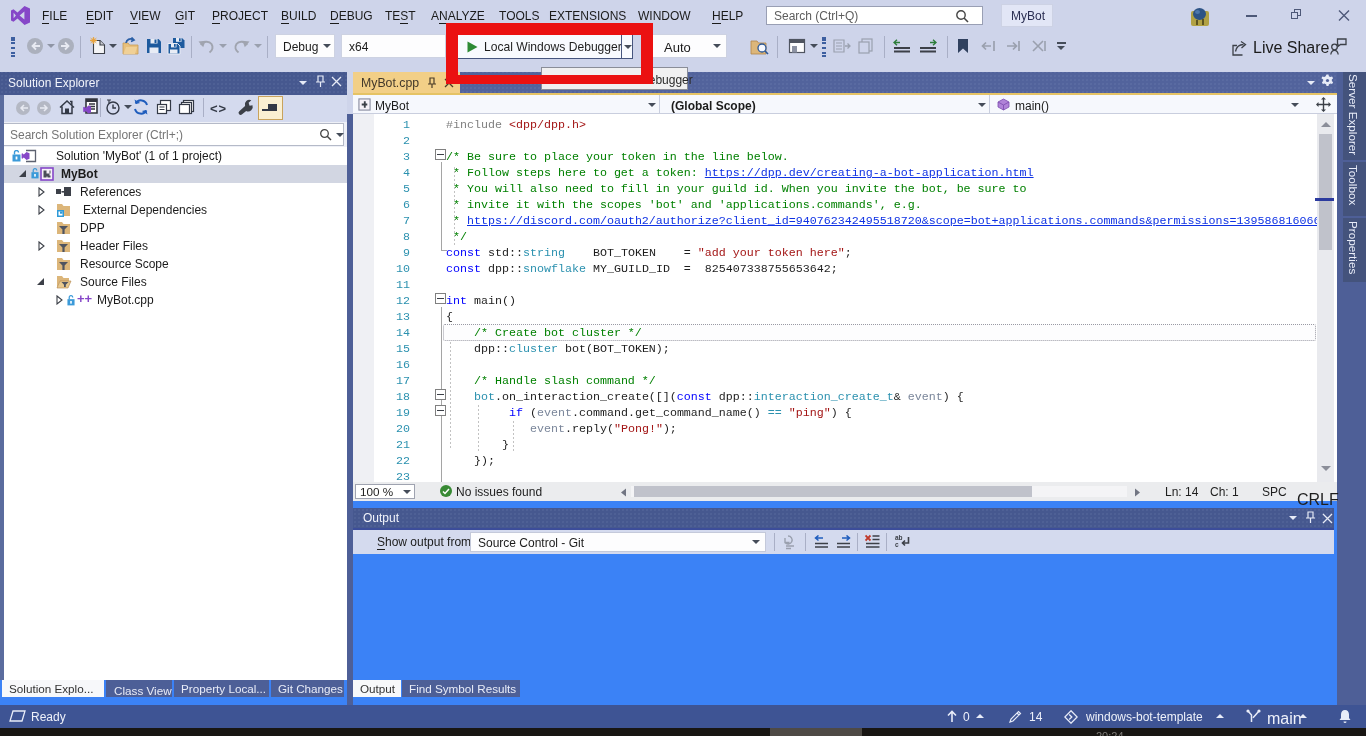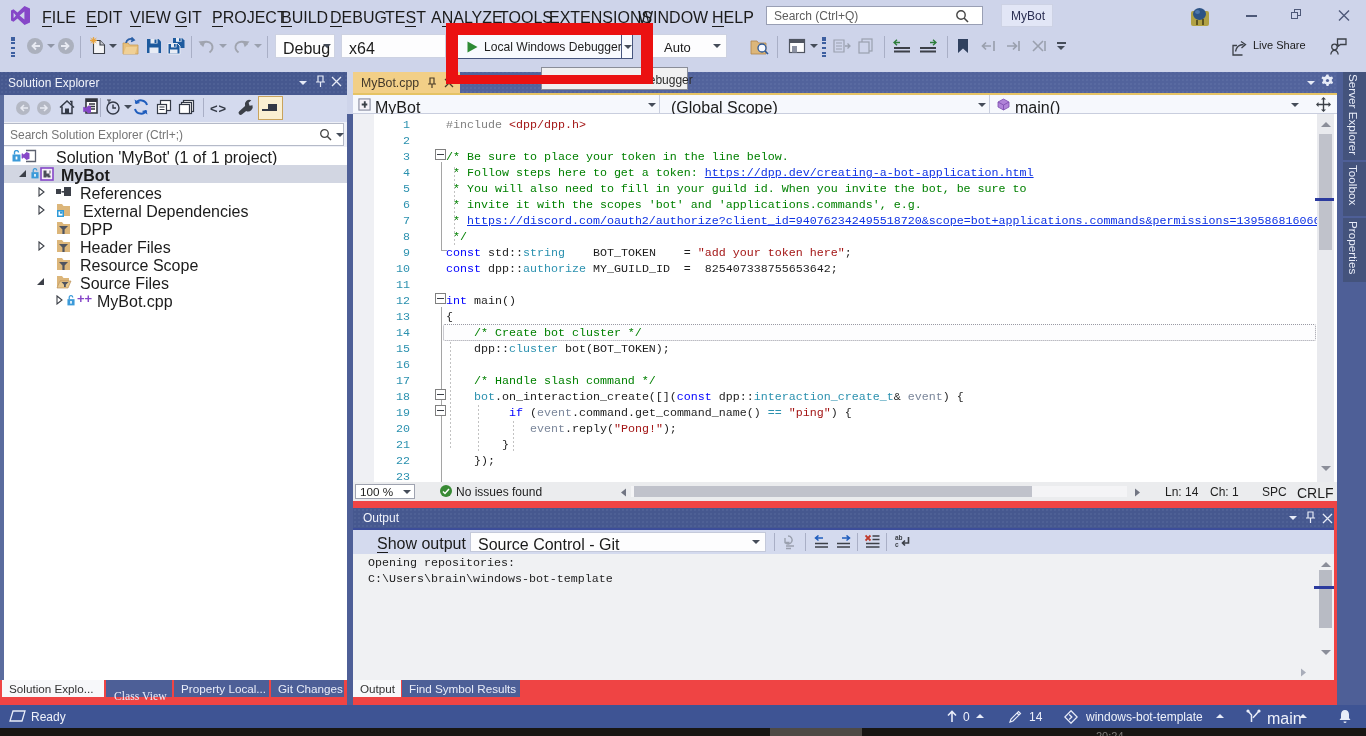--- a/index.html
+++ b/index.html
@@ -1,19 +1,19 @@
 <!DOCTYPE html>
 <html><head>
 <meta charset="utf-8">
 <style>
   html,body{margin:0;padding:0;}
   body{width:1366px;height:736px;position:relative;overflow:hidden;
        font-family:"Liberation Sans",sans-serif;background:#CED4EA;}
   .abs{position:absolute;}
-  .txt{color:#1b1b1b;font-size:16px;}
+  .txt{color:#1b1b1b;font-size:12px;}
   .wtxt{color:#f2f4fb;font-size:12px;}
   .sep{width:1px;background:#A9AFC6;}
   .combo{background:#fdfdfe;border:1px solid #cdd2e2;box-sizing:border-box;}
   .caret{width:0;height:0;border-left:4px solid transparent;border-right:4px solid transparent;border-top:4px solid #454c59;}
   .dotted{background-image:radial-gradient(rgba(190,202,232,0.2) 0.45px, transparent 0.85px);background-size:4px 4px;}
   .dots3{background:repeating-linear-gradient(to bottom,#3d5fa0 0 2px,transparent 2px 5px),
          repeating-linear-gradient(to bottom,transparent 0 2px,#3d5fa0 2px 4px, transparent 4px 8px);}
   pre{margin:0;}
   .mono{font-family:"Liberation Mono",monospace;font-size:11.67px;line-height:16px;white-space:pre;}
   .k{color:#0000ff}.s{color:#a31515}.c{color:#008000}.t{color:#2b91af}.u{color:#0f32e4;text-decoration:underline}.pp{color:#808080}
@@ -185,30 +185,30 @@
     <path d="M2 2 L12 12 M12 2 L2 12 M14 2 v10" stroke="#9aa0ae" stroke-width="1.6" fill="none"></path>
   </svg>
 
   <div class="abs" style="left:1057px;top:12px;width:9px;height:1.6px;background:#454c59;"></div>
   <div class="abs caret" style="left:1057px;top:16px;"></div>
 
   <svg class="abs" style="left:1232px;top:10px" width="16" height="16" viewBox="0 0 16 16">
     <path d="M10.5 15 H1 V5.5 H5" fill="none" stroke="#3c4048" stroke-width="1.3"></path>
     <path d="M3.5 11.5 C4.5 6.5, 8 4.5, 11.5 4.5 M9 1.5 L13.5 4.5 L9.5 8" fill="none" stroke="#3c4048" stroke-width="1.3"></path>
   </svg>
-  <div class="abs" style="left:1253px;top:9px;font-size:11px;color:#1b1b1b;">Live Share</div>
+  <div class="abs" style="left:1253px;top:9px;font-size:16px;color:#1b1b1b;">Live Share</div>
 
   <svg class="abs" style="left:1330px;top:8px" width="17" height="17" viewBox="0 0 17 17">
     <circle cx="4.5" cy="9" r="2.8" fill="none" stroke="#3c4048" stroke-width="1.3"></circle>
     <path d="M0.8 16.5 C1.2 13.5 2.5 12.3 4.5 12.3 C6.5 12.3 7.8 13.5 8.2 16.5" fill="none" stroke="#3c4048" stroke-width="1.3"></path>
     <path d="M7.5 1 H16 V6.5 H10.5 L8 8.5 V6.5 H7.5 Z" fill="none" stroke="#3c4048" stroke-width="1.3"></path>
   </svg>
 </div>
 
-<div class="abs" style="left:0;top:70px;width:1366px;height:635px;background:#ef4444;" id="main">
+<div class="abs" style="left:0;top:70px;width:1366px;height:635px;background:#3b82f6;" id="main">
   <div class="abs" style="left:0;top:0;width:1366px;height:2px;background:#ced4ea;z-index:3;"></div>
   <div class="abs" style="left:347px;top:0;width:6px;height:44px;background:#ced4ea;z-index:2;"></div>
 
   <div class="abs" style="left:0;top:0;width:347px;height:610px;background:#fff;">
 
     <div class="abs dotted" style="left:0;top:0;width:347px;height:25px;background-color:#46588f;"></div>
     <div class="abs wtxt" style="left:8px;top:6px;">Solution Explorer</div>
     <div class="abs caret" style="left:299px;top:11px;border-top-color:#e7ebf7;"></div>
     <svg class="abs" style="left:314px;top:5px" width="13" height="14" viewBox="0 0 13 14">
       <path d="M4 1 h5 v6 h-5 Z M2 7 h9 M6.5 7 v5" stroke="#e7ebf7" stroke-width="1.2" fill="none"></path>
@@ -403,21 +403,21 @@
     </svg>
 
     <div class="abs" style="left:0;top:25px;width:984px;height:19px;background:#f6f8fd;border-bottom:1px solid #c9cede;box-sizing:border-box;"></div>
     <svg class="abs" style="left:5px;top:28px" width="13" height="13" viewBox="0 0 14 14">
       <rect x="1" y="1" width="12" height="12" fill="#f6f1f8" stroke="#888da0" stroke-width="1.2"></rect>
       <path d="M4 6 h2.3 V3.5 h2 V6 H10 v2 H8.3 V10.5 h-2 V8 H4 Z" fill="#3c4048"></path>
     </svg>
     <div class="abs txt" style="left:22px;top:29px;">MyBot</div>
     <div class="abs caret" style="left:295px;top:33px;"></div>
     <div class="abs" style="left:306px;top:25px;width:1px;height:18px;background:#c9cede;"></div>
-    <div class="abs txt" style="left:318px;top:29px;">(Global Scope)</div>
+    <div class="abs txt" style="left:318px;top:29px;font-weight:bold;">(Global Scope)</div>
     <div class="abs caret" style="left:625px;top:33px;"></div>
     <div class="abs" style="left:636px;top:25px;width:1px;height:18px;background:#c9cede;"></div>
     <svg class="abs" style="left:644px;top:28px" width="13" height="13" viewBox="0 0 13 13">
       <path d="M6.5 1 L12 4 V9 L6.5 12 L1 9 V4 Z" fill="#b083d8" stroke="#7b4bae" stroke-width="0.8"></path>
       <path d="M1 4 L6.5 7 L12 4 M6.5 7 V12" stroke="#7b4bae" stroke-width="0.8" fill="none"></path>
     </svg>
     <div class="abs txt" style="left:662px;top:29px;">main()</div>
     <div class="abs caret" style="left:938px;top:33px;"></div>
     <svg class="abs" style="left:963px;top:27px" width="15" height="15" viewBox="0 0 15 15">
       <path d="M7.5 0 L10 2.5 H8.2 V6.8 H12.5 V5 L15 7.5 L12.5 10 V8.2 H8.2 V12.5 H10 L7.5 15 L5 12.5 H6.8 V8.2 H2.5 V10 L0 7.5 L2.5 5 V6.8 H6.8 V2.5 H5 Z" fill="#3c4048"></path>
@@ -473,21 +473,21 @@
 
       <pre class="abs mono" style="left:93px;top:3px;color:#1e1e1e;"><span class="pp">#include</span> <span class="s">&lt;dpp/dpp.h&gt;</span>
 
 <span class="c">/* Be sure to place your token in the line below.</span>
 <span class="c"> * Follow steps here to get a token: </span><span class="u">https://dpp.dev/creating-a-bot-application.html</span>
 <span class="c"> * You will also need to fill in your guild id. When you invite the bot, be sure to</span>
 <span class="c"> * invite it with the scopes 'bot' and 'applications.commands', e.g.</span>
 <span class="c"> * </span><span class="u">https://discord.com/oauth2/authorize?client_id=940762342495518720&amp;scope=bot+applications.commands&amp;permissions=139586816066</span>
 <span class="c"> */</span>
 <span class="k">const</span> std::<span class="t">string</span>    BOT_TOKEN    = <span class="s">"add your token here"</span>;
-<span class="k">const</span> dpp::<span class="t">authorize</span> MY_GUILD_ID  =  825407338755653642;
+<span class="k">const</span> dpp::<span class="t">snowflake</span> MY_GUILD_ID  =  825407338755653642;
 
 <span class="k">int</span> main()
 {
     <span class="c">/* Create bot cluster */</span>
     dpp::<span class="t">cluster</span> bot(BOT_TOKEN);
 
     <span class="c">/* Handle slash command */</span>
     <span class="t">bot</span>.on_interaction_create([](<span class="k">const</span> dpp::<span class="t">interaction_create_t</span>&amp; <span class="ev">event</span>) {
          <span class="k">if</span> (<span class="ev">event</span>.command.get_command_name() <span class="t">==</span> <span class="s">"ping"</span>) {
             <span class="ev">event</span>.reply(<span class="s">"Pong!"</span>);
@@ -515,21 +515,21 @@
           <path d="M6 0.5 L1 4.5 L6 8.5 Z" fill="#717582"></path>
         </svg>
       <div class="abs" style="left:278px;top:4px;width:496px;height:11px;background:#f4f4f6;"></div>
       <div class="abs" style="left:281px;top:4px;width:398px;height:11px;background:#c0c2cb;"></div>
       <svg class="abs" style="left:781px;top:6px" width="7" height="9" viewBox="0 0 7 9">
           <path d="M1 0.5 L6 4.5 L1 8.5 Z" fill="#717582"></path>
         </svg>
       <div class="abs" style="left:812px;top:3px;font-size:12px;color:#1e1e1e;">Ln: 14</div>
       <div class="abs" style="left:857px;top:3px;font-size:12px;color:#1e1e1e;">Ch: 1</div>
       <div class="abs" style="left:909px;top:3px;font-size:12px;color:#1e1e1e;">SPC</div>
-      <div class="abs" style="left:944px;top:3px;font-size:14px;color:#1e1e1e;text-align:right;">CRLF</div>
+      <div class="abs" style="left:944px;top:9px;font-size:16px;color:#1e1e1e;text-align:right;">CRLF</div>
     </div>
   </div>
 
   <div class="abs" id="output" style="left:353px;top:438px;width:981px;height:172px;">
     <div class="abs dotted" style="left:0;top:0;width:981px;height:20px;background-color:#46588f;"></div>
     <div class="abs wtxt" style="left:10px;top:3px;">Output</div>
     <div class="abs caret" style="left:936px;top:8px;border-top-color:#e7ebf7;"></div>
     <svg class="abs" style="left:951px;top:3px" width="13" height="14" viewBox="0 0 13 14">
       <path d="M4 1 h5 v6 h-5 Z M2 7 h9 M6.5 7 v5" stroke="#e7ebf7" stroke-width="1.2" fill="none"></path>
     </svg>
@@ -562,38 +562,27 @@
       <path d="M0.5 1.5 L5.5 6.5 M5.5 1.5 L0.5 6.5" stroke="#c0392b" stroke-width="1.8"></path>
       <path d="M7.5 2 h7 M7.5 5.5 h7 M1 9.5 h13.5 M1 13 h13.5" stroke="#3c4048" stroke-width="1.7"></path>
     </svg>
     <div class="abs sep" style="left:533px;top:25px;height:18px;"></div>
     <svg class="abs" style="left:542px;top:26px" width="16" height="16" viewBox="0 0 16 16">
       <text x="0" y="6" font-size="6.5" font-family="Liberation Sans" fill="#3c4048" font-weight="bold">ab</text>
       <text x="0" y="13" font-size="6.5" font-family="Liberation Sans" fill="#3c4048" font-weight="bold">c</text>
       <path d="M13.5 3 V9 H8 M10 6.5 L7.5 9 L10 11.5" stroke="#3c4048" stroke-width="1.6" fill="none"></path>
     </svg>
 
-    <div class="abs" style="left:0;top:46px;width:981px;height:126px;background:#f0f1f3;">
-      <pre class="abs mono" style="left:15px;top:1px;color:#1e1e1e;">Opening repositories:
-C:\Users\brain\windows-bot-template</pre>
-      <div class="abs caret" style="left:968px;top:8px;border-top:none;border-bottom:5px solid #8b8e99;border-left-width:5px;border-right-width:5px;"></div>
-      <div class="abs" style="left:966px;top:16px;width:13px;height:58px;background:#b8bbc4;"></div>
-      <div class="abs" style="left:961px;top:32px;width:20px;height:3px;background:#2b3a9e;"></div>
-      <div class="abs caret" style="left:968px;top:96px;border-top-color:#8b8e99;border-top-width:5px;border-left-width:5px;border-right-width:5px;"></div>
-      <svg class="abs" style="left:947px;top:114px" width="7" height="9" viewBox="0 0 7 9">
-          <path d="M1 0.5 L6 4.5 L1 8.5 Z" fill="#a9adb9"></path>
-        </svg>
-    </div>
   </div>
 
   <div class="abs" id="bottomtabs" style="left:0;top:610px;width:1366px;height:17px;font-size:11.7px;">
     <div class="abs" style="left:2px;top:0;width:102px;height:17px;background:#f7f8fa;"></div>
     <div class="abs" style="left:9px;top:2px;color:#333;">Solution Explo...</div>
     <div class="abs" style="left:106px;top:0;width:66px;height:17px;background:#4d5f97;"></div>
-    <div class="abs" style="left:114px;top:10px;color:#e8ecf8;font-family:Liberation Serif, serif;">Class View</div>
+    <div class="abs" style="left:114px;top:4px;color:#e8ecf8;">Class View</div>
     <div class="abs" style="left:174px;top:0;width:95px;height:17px;background:#4d5f97;"></div>
     <div class="abs" style="left:181px;top:2px;color:#e8ecf8;">Property Local...</div>
     <div class="abs" style="left:271px;top:0;width:73px;height:17px;background:#4d5f97;"></div>
     <div class="abs" style="left:278px;top:2px;color:#e8ecf8;">Git Changes</div>
 
     <div class="abs" style="left:353px;top:0;width:48px;height:17px;background:#f7f8fa;"></div>
     <div class="abs" style="left:360px;top:2px;color:#333;">Output</div>
     <div class="abs" style="left:402px;top:0;width:118px;height:17px;background:#4d5f97;"></div>
     <div class="abs" style="left:409px;top:2px;color:#e8ecf8;">Find Symbol Results</div>
   </div>

